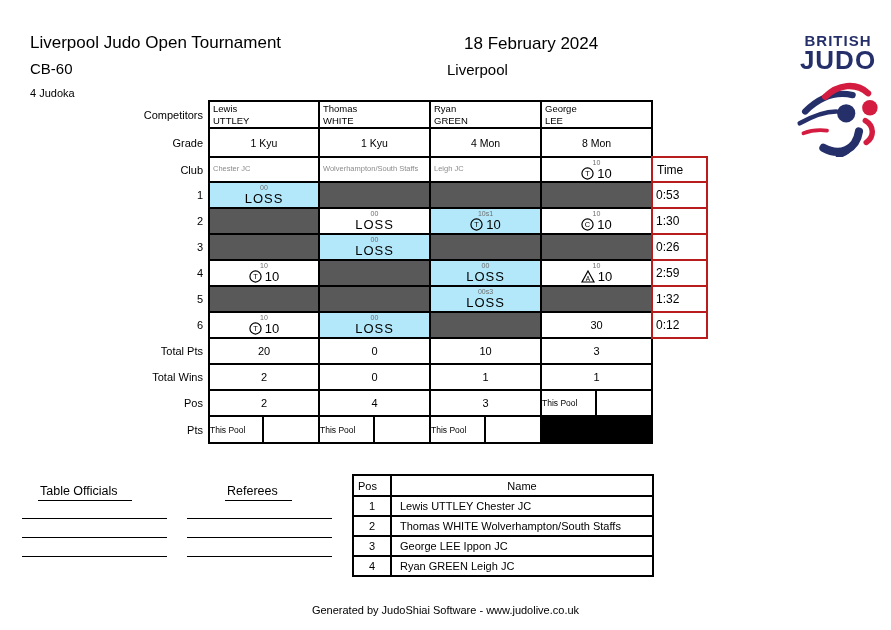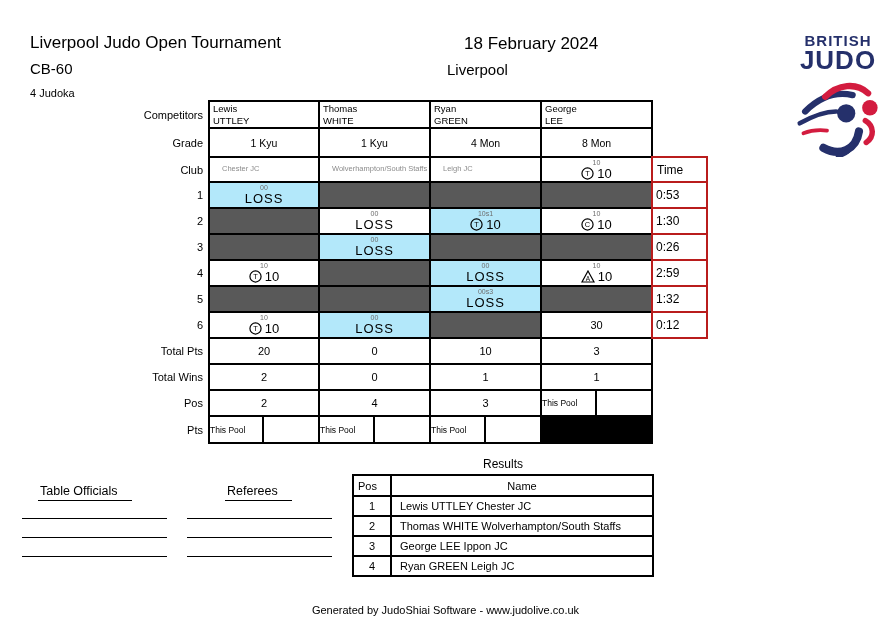--- a/index.html
+++ b/index.html
@@ -27,21 +27,21 @@
   .time-grid { position:absolute; left:651px; top:156px; width:57px;
     display:grid; grid-template-columns:53px;
     grid-template-rows:23px 24px 24px 24px 24px 24px 24px;
     gap:2px; padding:2px; background:#b91c1c; }
   .cell { background:#fff; position:relative; overflow:hidden; }
   .cell.blocked { background:#595959; }
   .cell.blue    { background:#b3e8fa; }
 
   .namecell { font-size:9.5px; line-height:1.25; padding:1px 0 0 3px; }
   .gradecell{ display:flex; align-items:center; justify-content:center; font-size:10.5px; }
-  .clubcell { font-size:7.5px; color:#8c8c8c; padding:6px 0 0 12px; }
+  .clubcell { font-size:7.5px; color:#8c8c8c; padding:6px 0 0 3px; }
 
   .sup  { position:absolute; top:1px; left:0; right:0; text-align:center; font-size:7px; color:#6e6e6e; line-height:1; }
   .main { display:flex; align-items:center; justify-content:center; height:100%; padding-top:7px; font-size:13px; gap:3px; }
   .losslbl { letter-spacing:1px; }
 
   .totcell { display:flex; align-items:center; justify-content:center; font-size:11px; }
   .ptscell { display:flex; }
   .ptscell .half1 { width:50%; border-right:2px solid #000; display:flex; align-items:center; font-size:8.5px; padding-left:0; }
   .ptscell .half2 { width:50%; }
 
@@ -264,21 +264,20 @@
   <div class="time-grid">
     <div class="cell timehead">Time</div>
     <div class="cell timecell">0:53</div>
     <div class="cell timecell">1:30</div>
     <div class="cell timecell">0:26</div>
     <div class="cell timecell">2:59</div>
     <div class="cell timecell">1:32</div>
     <div class="cell timecell">0:12</div>
   </div>
 
-  <div class="results-title">Results</div>
   <div class="results-grid">
     <div class="cell res-h-pos">Pos</div>
     <div class="cell res-h-name">Name</div>
     <div class="cell res-pos">1</div>
     <div class="cell res-name">Lewis UTTLEY Chester JC</div>
     <div class="cell res-pos">2</div>
     <div class="cell res-name">Thomas WHITE Wolverhampton/South Staffs</div>
     <div class="cell res-pos">3</div>
     <div class="cell res-name">George LEE Ippon JC</div>
     <div class="cell res-pos">4</div>

